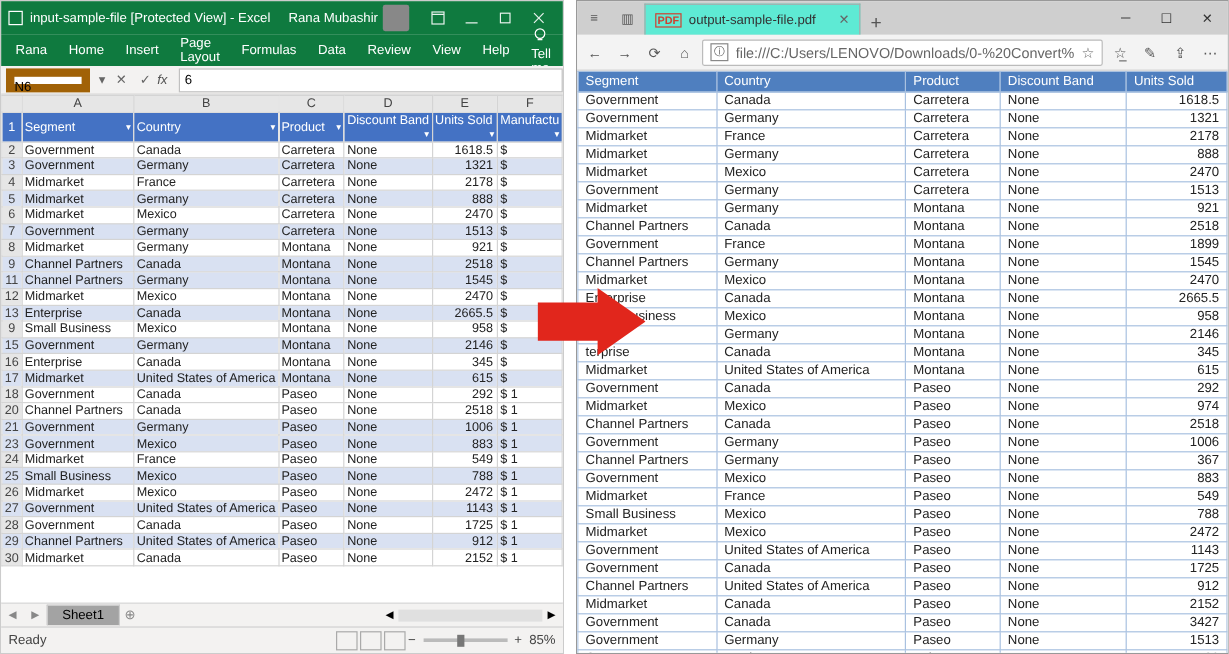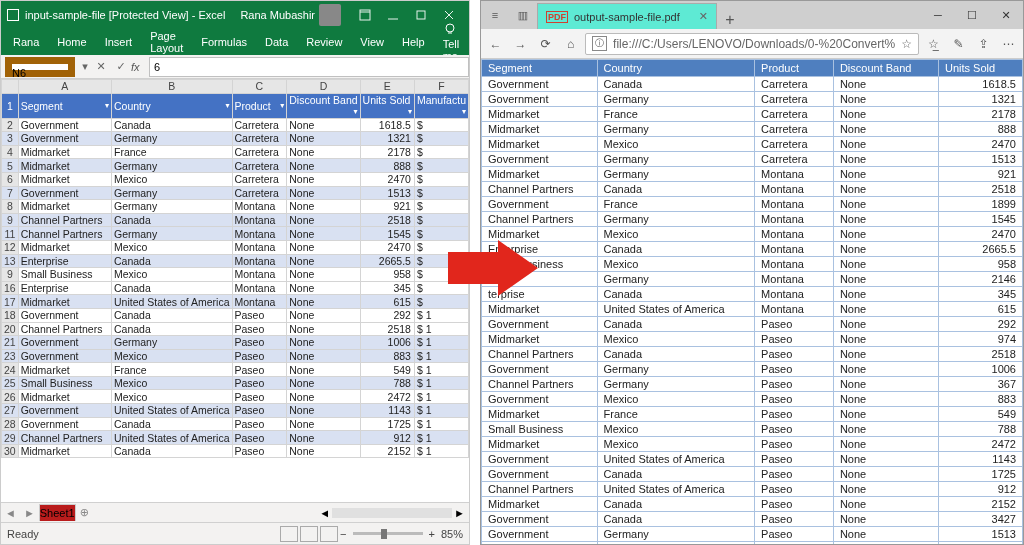--- a/index.html
+++ b/index.html
@@ -39,21 +39,21 @@
 .grid-table td.num{text-align:right;padding-right:3px;}
 .grid-table .col-A{width:96px;}
 .grid-table .col-B{width:120px;}
 .grid-table .col-C{width:57px;}
 .grid-table .col-D{width:72px;}
 .grid-table .col-E{width:55px;}
 .grid-table .col-F{width:30px;}
 
 .excel-sheettabs{height:20px;background:#f3f2f1;border-top:1px solid #d0d0d0;display:flex;align-items:center;font-size:11px;}
 .excel-sheettabs .tab-nav{padding:0 4px;color:#888;}
-.excel-sheettabs .sheet{padding:2px 0;background:#b91c1c;border:1px solid #ccc;border-bottom:none;}
+.excel-sheettabs .sheet{padding:2px 12px;background:#a3a3a3;border:1px solid #ccc;border-bottom:none;}
 .excel-sheettabs .hscroll{flex:1;display:flex;justify-content:flex-end;align-items:center;gap:2px;padding-right:4px;}
 .excel-sheettabs .hscroll .track{width:120px;height:10px;background:#e0e0e0;}
 
 .excel-status{height:22px;background:#f3f2f1;border-top:1px solid #d0d0d0;display:flex;align-items:center;font-size:11px;padding:0 6px;color:#444;}
 .excel-status .spacer{flex:1;}
 .excel-status .zoom{display:flex;align-items:center;gap:6px;}
 .excel-status .zoom .slider{width:70px;height:3px;background:#bbb;position:relative;}
 .excel-status .zoom .slider::after{content:'';width:6px;height:10px;background:#777;position:absolute;left:40%;top:-3px;}
 .excel-status .viewbtn{width:18px;height:16px;border:1px solid #aaa;margin-right:2px;}
 
@@ -277,20 +277,29 @@
           </tr>
           <tr class="">
             <td class="row-h">9</td>
             <td class="">Small Business</td>
             <td class="">Mexico</td>
             <td class="">Montana</td>
             <td class="">None</td>
             <td class="num">958</td>
             <td class="">$</td>
           </tr>
+          <tr class="band">
+            <td class="row-h">15</td>
+            <td class="">Government</td>
+            <td class="">Germany</td>
+            <td class="">Montana</td>
+            <td class="">None</td>
+            <td class="num">2146</td>
+            <td class="">$</td>
+          </tr>
           <tr class="">
             <td class="row-h">16</td>
             <td class="">Enterprise</td>
             <td class="">Canada</td>
             <td class="">Montana</td>
             <td class="">None</td>
             <td class="num">345</td>
             <td class="">$</td>
           </tr>
           <tr class="band">

